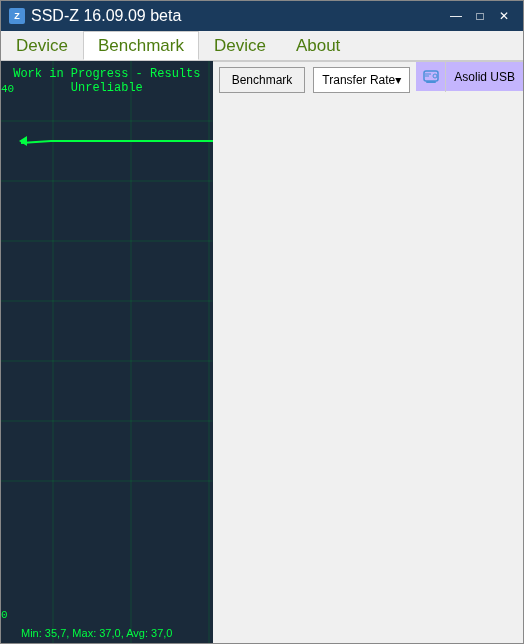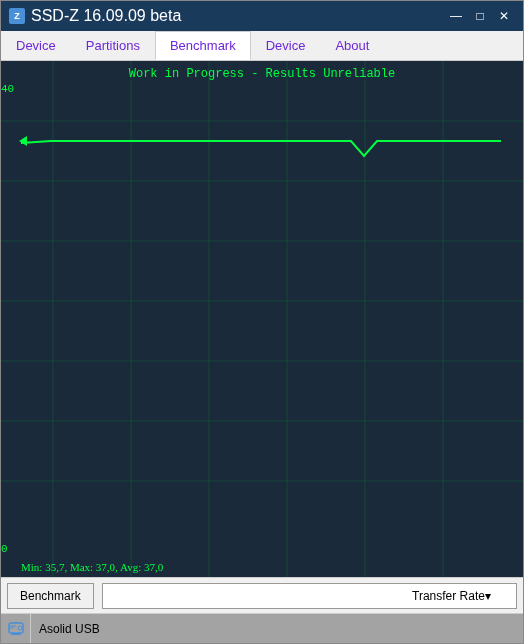--- a/index.html
+++ b/index.html
@@ -72,35 +72,35 @@
       display: flex;
       align-items: stretch;
       border-bottom: 1px solid #ccc;
       flex-shrink: 0;
     }
     .menu-item {
       padding: 0 14px;
       display: flex;
       align-items: center;
       cursor: pointer;
-      font-size: 13px;
-      color: #6d28d9;
+      font-size: 17px;
+      color: #4d7c0f;
       border: 1px solid transparent;
     }
     .menu-item.active {
       background: #fff;
       border-color: #ccc;
       border-bottom-color: #fff;
       position: relative;
       z-index: 1;
     }
     .main-content {
       flex: 1;
       display: flex;
-      flex-direction: column;
+      flex-direction: row;
       overflow: hidden;
     }
     .chart-area {
       flex: 1;
       background: #1a2a3a;
       position: relative;
       overflow: hidden;
     }
     .chart-label-top {
       position: absolute;
@@ -127,21 +127,21 @@
       left: 0;
       right: 0;
       bottom: 0;
     }
     .chart-stats {
       position: absolute;
       bottom: 4px;
       left: 20px;
       color: #00ff41;
       font-size: 11px;
-      font-family: Liberation Serif, serif;
+      font-family: Liberation Sans, sans-serif;
     }
     .benchmark-bar {
       background: #f0f0f0;
       height: 36px;
       display: flex;
       align-items: center;
       padding: 4px 6px;
       gap: 8px;
       border-top: 1px solid #ccc;
       flex-shrink: 0;
@@ -155,29 +155,29 @@
       font-size: 12px;
       display: flex;
       align-items: center;
       flex-shrink: 0;
     }
     .transfer-dropdown {
       flex: 1;
       height: 26px;
       border: 1px solid #999;
       background: white;
-      padding: 0 25px;
+      padding: 0 8px;
       font-size: 12px;
       display: flex;
       align-items: center;
       justify-content: flex-end;
       cursor: pointer;
     }
     .status-bar {
-      background: #a3a3a3;
+      background: #c4b5fd;
       height: 30px;
       display: flex;
       align-items: center;
       border-top: 1px solid #ccc;
       flex-shrink: 0;
     }
     .status-icon {
       width: 30px;
       height: 30px;
       display: flex;
@@ -213,23 +213,20 @@
     <div class="title-controls">
       <button class="title-btn">—</button>
       <button class="title-btn">□</button>
       <button class="title-btn close">✕</button>
     </div>
   </div>
 
   <div class="menu-bar">
     <div class="menu-item">
       <span>Device</span>
-    </div>
-    <div class="menu-item">
-      <span>Partitions</span>
     </div>
     <div class="menu-item active">
       <span>Benchmark</span>
     </div>
     <div class="menu-item">
       <span>Device</span>
     </div>
     <div class="menu-item">
       <span>About</span>
     </div>

